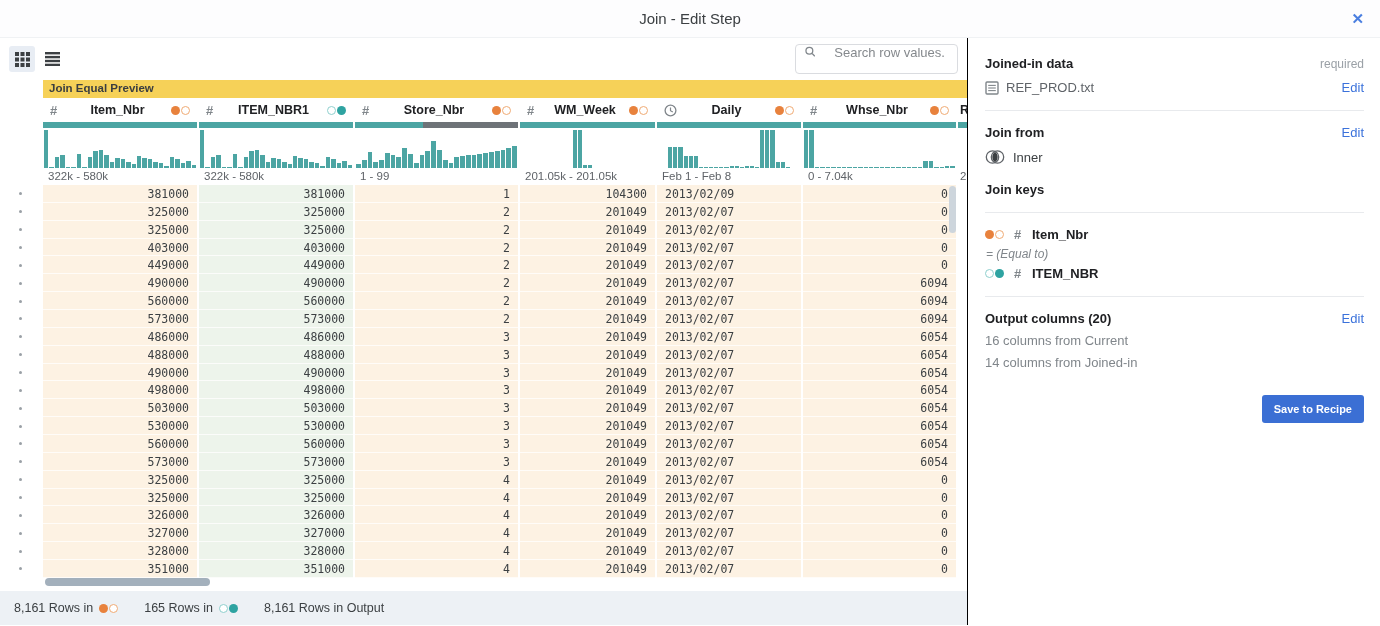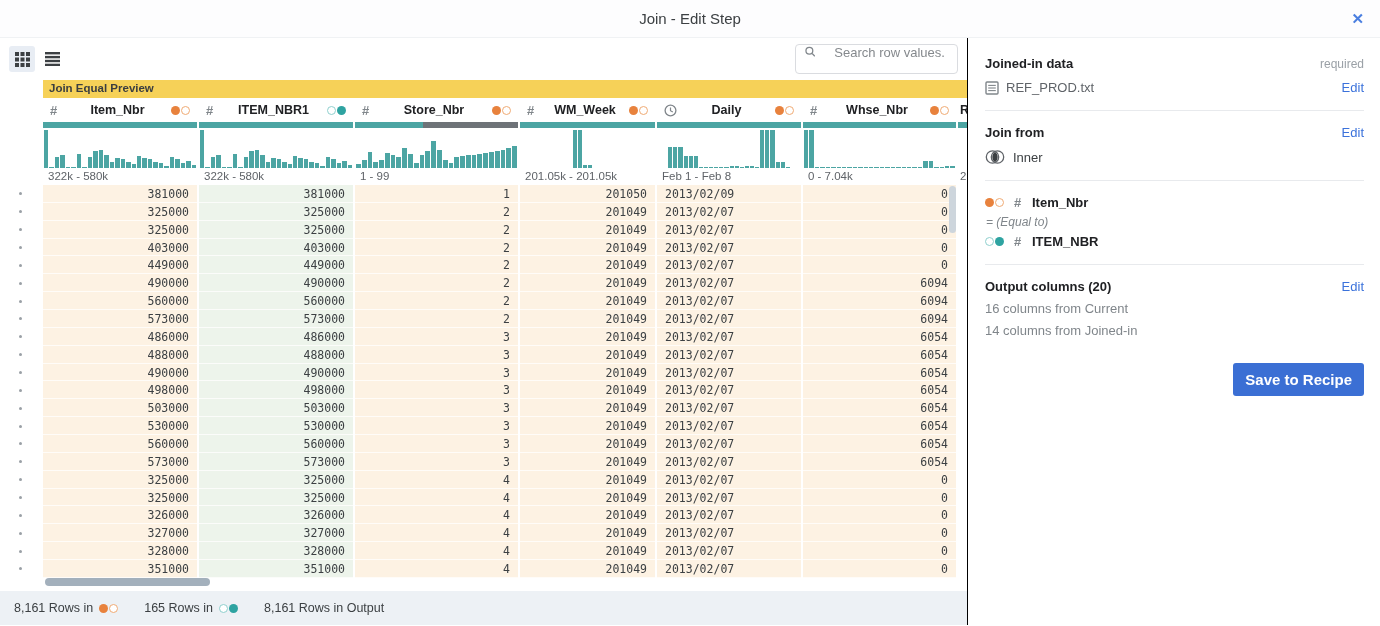--- a/index.html
+++ b/index.html
@@ -88,21 +88,21 @@
   .divider { border-top:1px solid #e8eaed; margin:15px 0 14px 0; }
   .inner-row { display:flex; align-items:center; margin-top:9px; }
   .inner-label { font-size:13px; color:#3c4043; margin-left:8px; }
   .jk-head { margin-top:17px; }
   .key-row { display:flex; align-items:center; margin:2px 0; }
   .key-row .type-icon { margin:0 4px 0 10px; }
   .key-name { font-size:13px; font-weight:bold; color:#202124; }
   .key-op { font-size:12px; font-style:italic; color:#80868b; margin:5px 0 5px 1px; }
   .oc-line { font-size:13px; color:#80868b; margin-top:7px; }
   .save-wrap { display:flex; justify-content:flex-end; margin-top:25px; }
-  .save-btn { background:#3b6fd4; color:#fff; font-size:15px; font-weight:bold; border:none;
+  .save-btn { background:#3b6fd4; color:#fff; font-size:11px; font-weight:bold; border:none;
               border-radius:3px; padding:8px 12px; cursor:pointer; font-family:"Liberation Sans",sans-serif; }
 </style>
 </head>
 <body>
 
 <div class="titlebar">
   <span class="title">Join - Edit Step</span>
   <span class="close">✕</span>
 </div>
 
@@ -388,21 +388,21 @@
                 <div class="bar" style="height: 0px;"></div>
                 <div class="bar" style="height: 0px;"></div>
                 <div class="bar" style="height: 0px;"></div>
                 <div class="bar" style="height: 0px;"></div>
                 <div class="bar" style="height: 0px;"></div>
                 <div class="bar" style="height: 0px;"></div>
                 <div class="bar" style="height: 0px;"></div>
               </div>
               <div class="range">201.05k - 201.05k</div>
               <div class="cells" style="background: rgb(253, 242, 227);">
-                <div class="cell" style="text-align: right;">201050</div>
+                <div class="cell" style="text-align: right;">104300</div>
                 <div class="cell" style="text-align: right;">201049</div>
                 <div class="cell" style="text-align: right;">201049</div>
                 <div class="cell" style="text-align: right;">201049</div>
                 <div class="cell" style="text-align: right;">201049</div>
                 <div class="cell" style="text-align: right;">201049</div>
                 <div class="cell" style="text-align: right;">201049</div>
                 <div class="cell" style="text-align: right;">201049</div>
                 <div class="cell" style="text-align: right;">201049</div>
                 <div class="cell" style="text-align: right;">201049</div>
                 <div class="cell" style="text-align: right;">201049</div>
@@ -690,20 +690,23 @@
     </div>
     <div class="inner-row">
       <svg width="20" height="16" viewBox="0 0 20 16">
         <circle cx="7.5" cy="8" r="6.2" fill="none" stroke="#5f6368" stroke-width="1.3"></circle>
         <circle cx="12.5" cy="8" r="6.2" fill="none" stroke="#5f6368" stroke-width="1.3"></circle>
         <path d="M10 2.9 A6.2 6.2 0 0 1 10 13.1 A6.2 6.2 0 0 1 10 2.9 Z" fill="#3c4043"></path>
       </svg>
       <span class="inner-label">Inner</span>
     </div>
 
+    <div class="side-row jk-head">
+      <span class="side-label">Join keys</span>
+    </div>
     <div class="divider"></div>
 
     <div class="key-row">
       <span class="dotpair">
         <span class="dot o-fill"></span>
           <span class="dot o-line"></span>
       </span>
       <span class="type-icon">#</span>
       <span class="key-name">Item_Nbr</span>
     </div>

